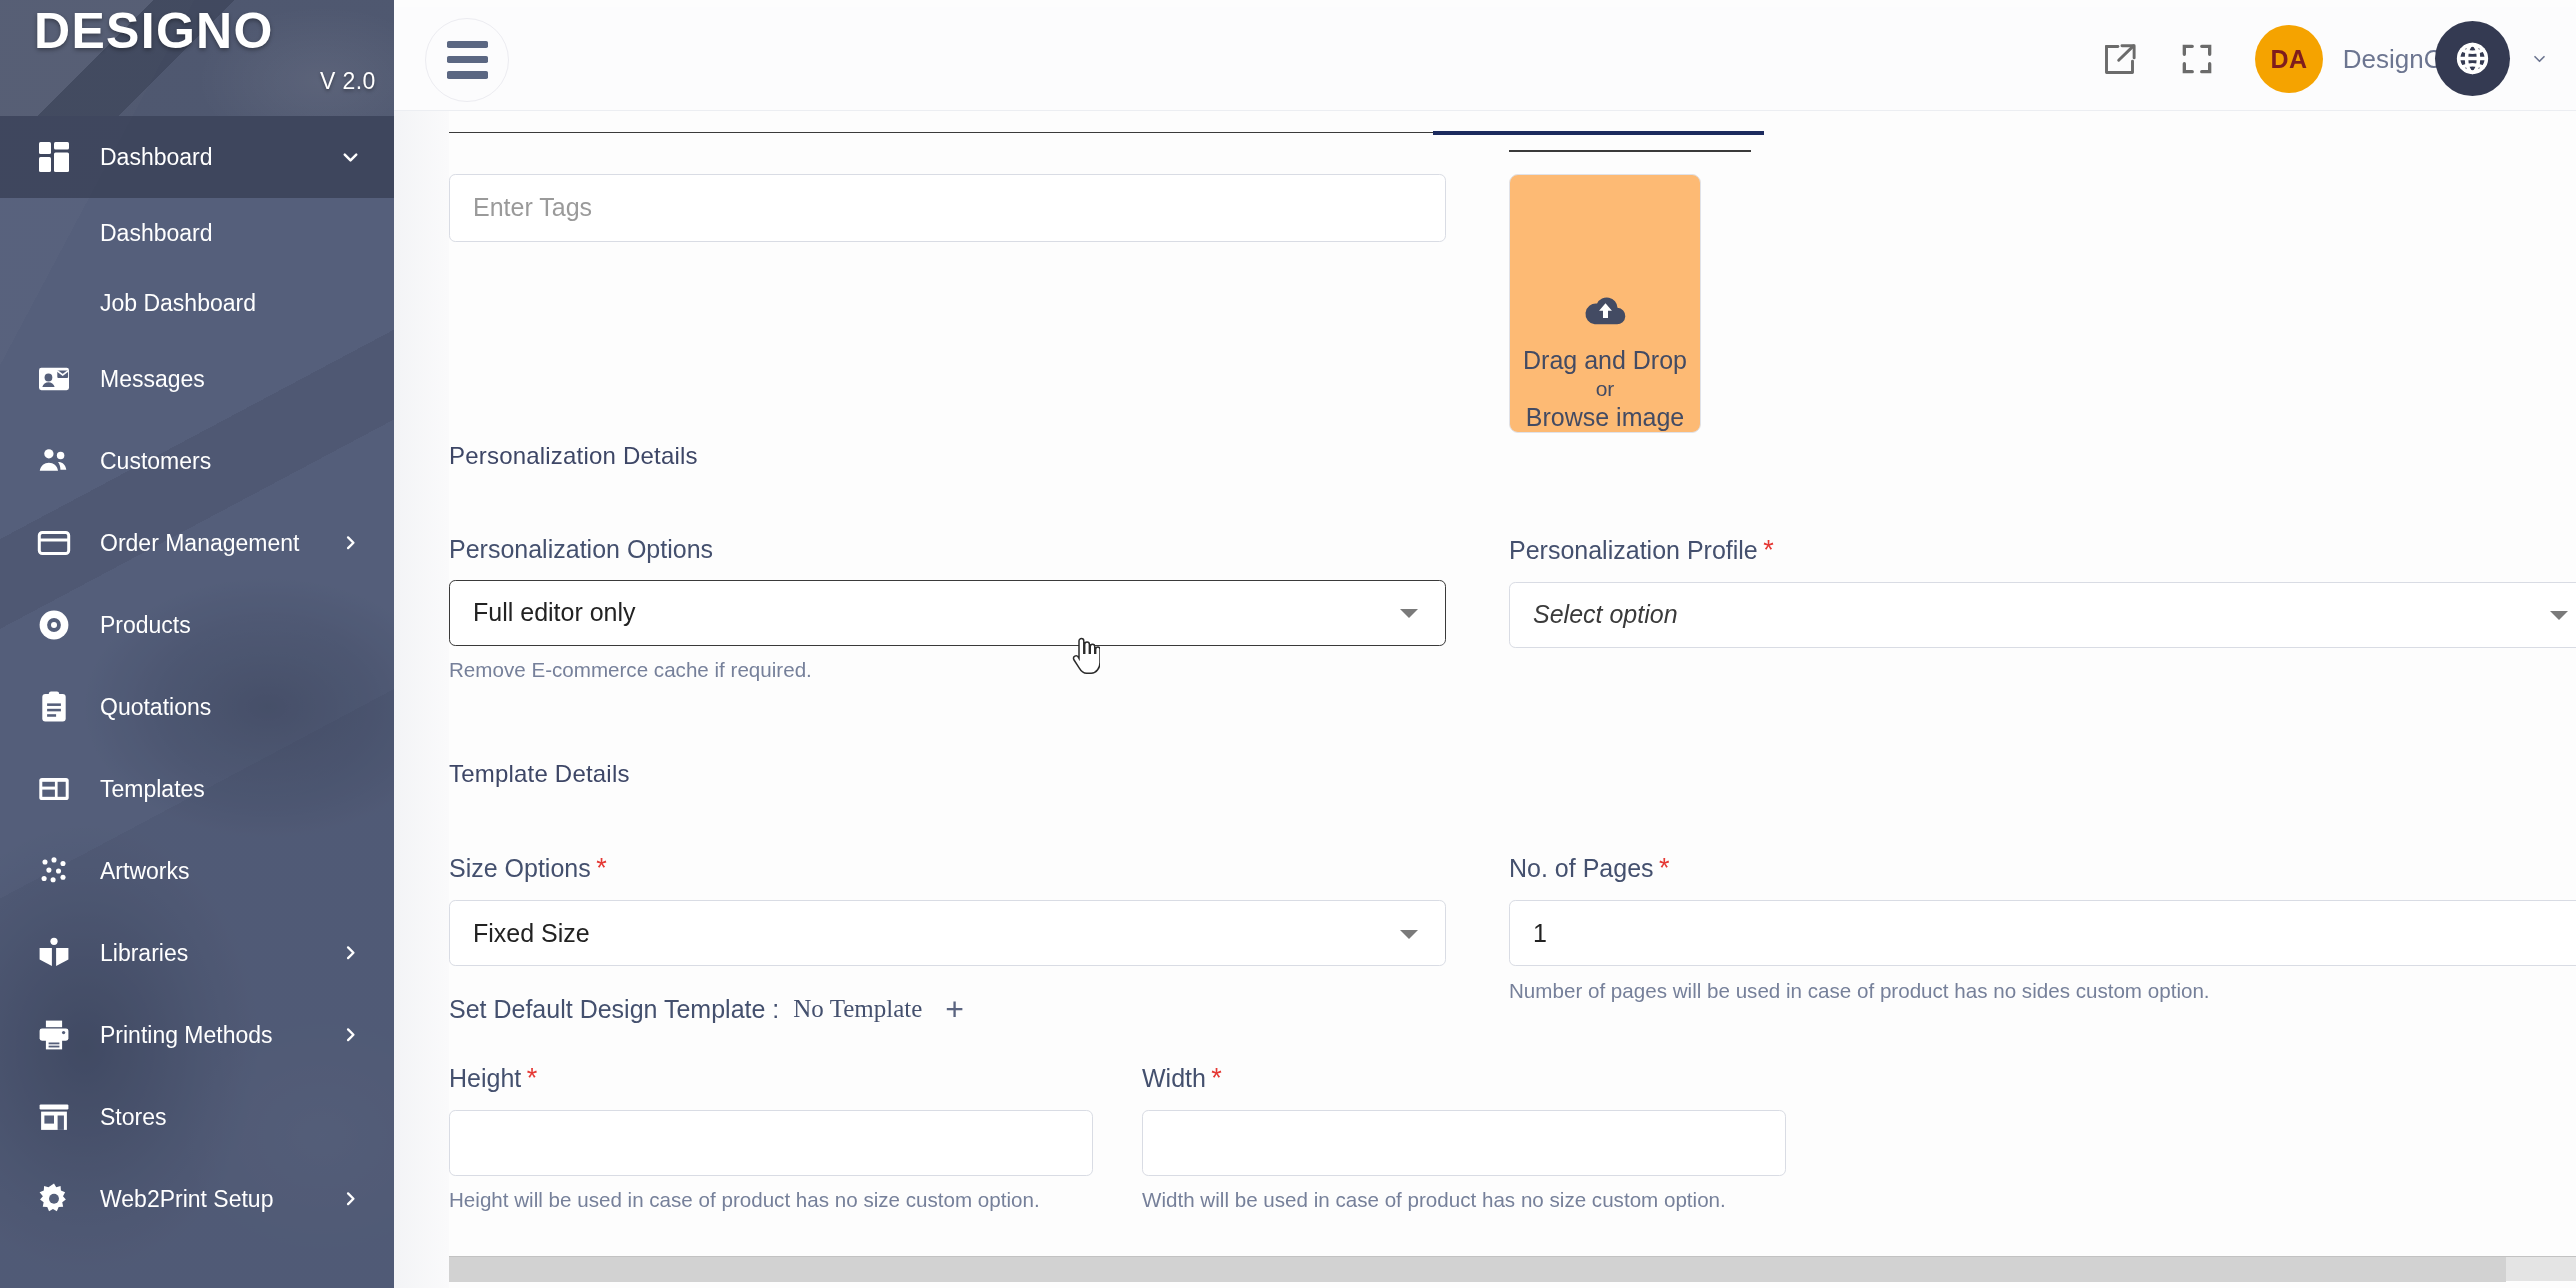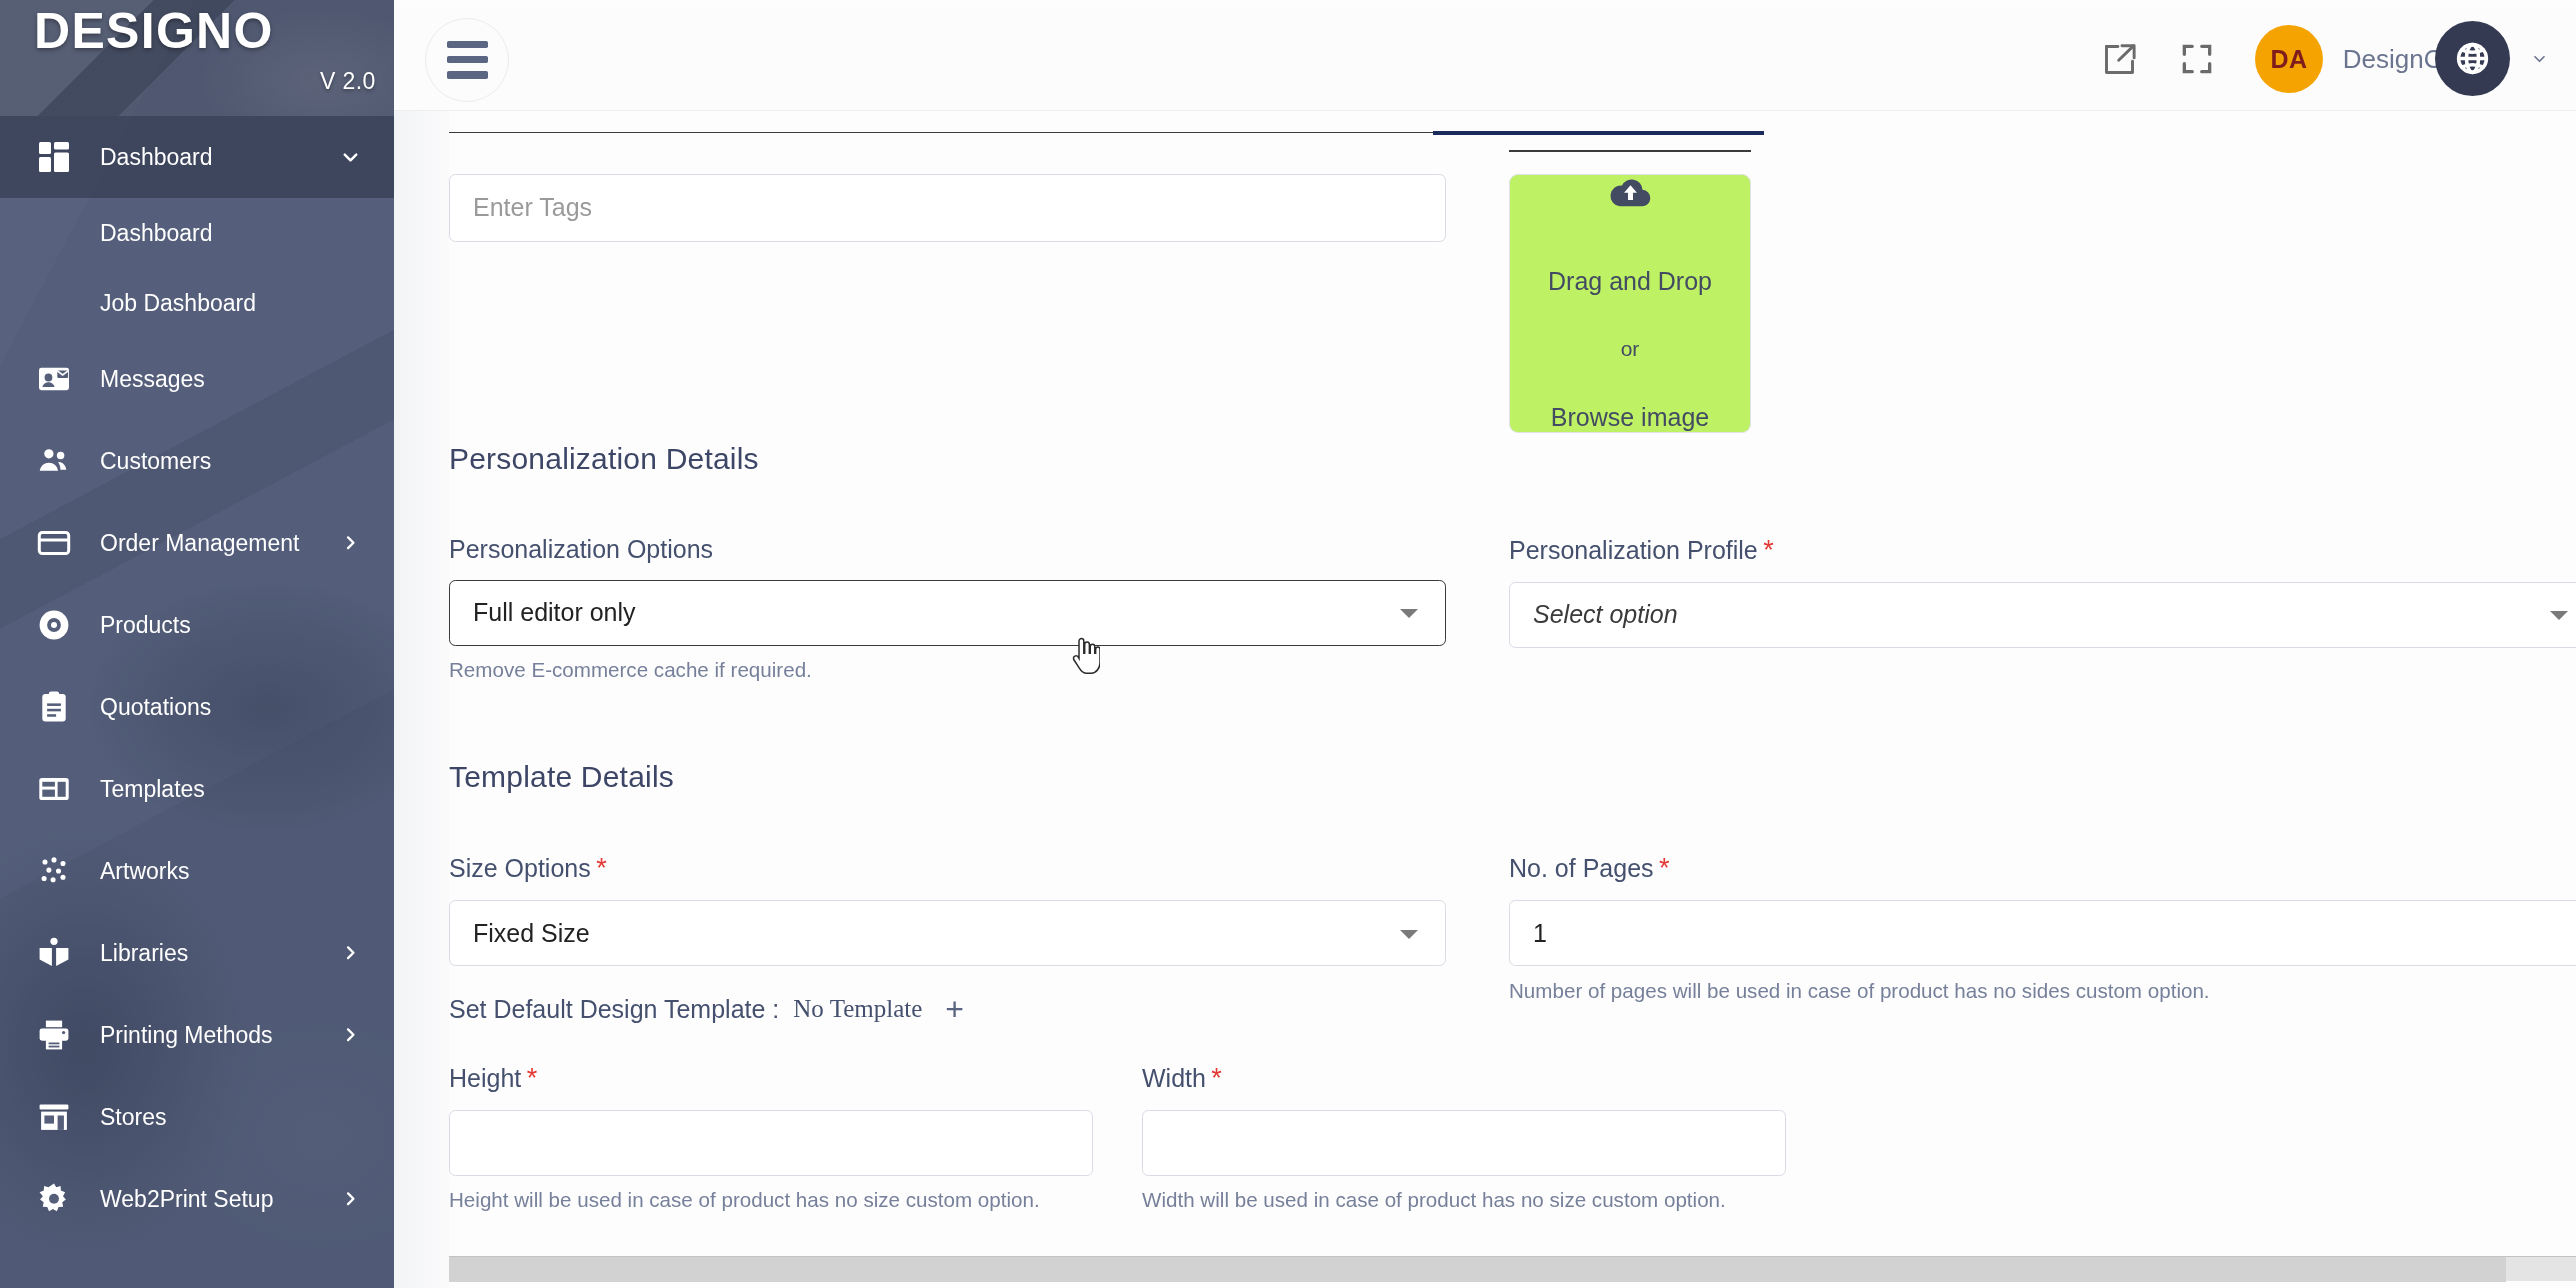--- a/index.html
+++ b/index.html
@@ -195,21 +195,21 @@
     content: ""; position: absolute; right: 27px; top: 50%;
     margin-top: -3.6px;
     border-left: 9px solid transparent; border-right: 9px solid transparent;
     border-top: 9.8px solid #7a7a7a;
   }
   .ctrl .placeholder { color: #3a3a3a; font-style: italic; }
   .helper {
     font-size: 20.6px; color: #76809a; margin-top: 12.5px; white-space: nowrap;
   }
   .section-title {
-    font-size: 30px; color: #3d4666; font-weight: 400; letter-spacing: 0.2px;
+    font-size: 24px; color: #3d4666; font-weight: 400; letter-spacing: 0.2px;
   }
   .inline-row {
     display: flex; align-items: center; gap: 0;
     font-size: 25px; color: #44506e;
   }
   .inline-row .plus {
     margin-left: 23px; font-size: 32px; color: #5a6480; line-height: 1;
   }
 
   
@@ -492,22 +492,22 @@
       </div>
 
       <div style="position:relative;height:268px;">
         <div class="col-left">
           <div class="ctrl" style="height:68px;">
             <span class="placeholder" style="font-style:normal;color:#9a9a9a;">Enter Tags</span>
           </div>
         </div>
 
         <div class="col-right">
-          <div style="width:242px;height:259px;border:0.9px solid #e0e2e8;border-radius:9px;background:#bef264;
-                      display:flex;flex-direction:column;align-items:center;justify-content:space-between;gap:1.8px;">
+          <div style="width:192px;height:259px;border:0.9px solid #e0e2e8;border-radius:9px;background:#fdba74;
+                      display:flex;flex-direction:column;align-items:center;justify-content:flex-end;gap:1.8px;">
             <span style="margin-bottom:14.3px;">
               <svg width="43" height="34" viewBox="0 0 24 18" fill="#434b63">
                 <path d="M6 17h12.2a4.6 4.6 0 0 0 .5-9.2A6 6 0 0 0 7.3 5.4 5 5 0 0 0 6 17z"></path>
                 <path d="M12 5.2l3.6 4.2h-2.2v4h-2.8v-4H8.4z" fill="#ffffff"></path>
               </svg>
             </span>
             <div style="font-size:25px;color:#434b63;">Drag and Drop</div>
             <div style="font-size:21px;color:#434b63;">or</div>
             <div style="font-size:25px;color:#434b63;">Browse image</div>
           </div>

